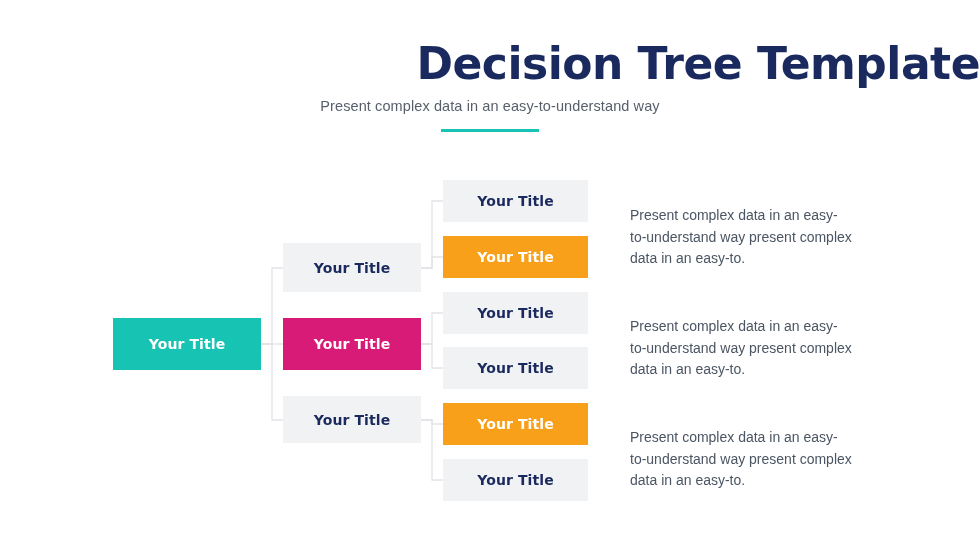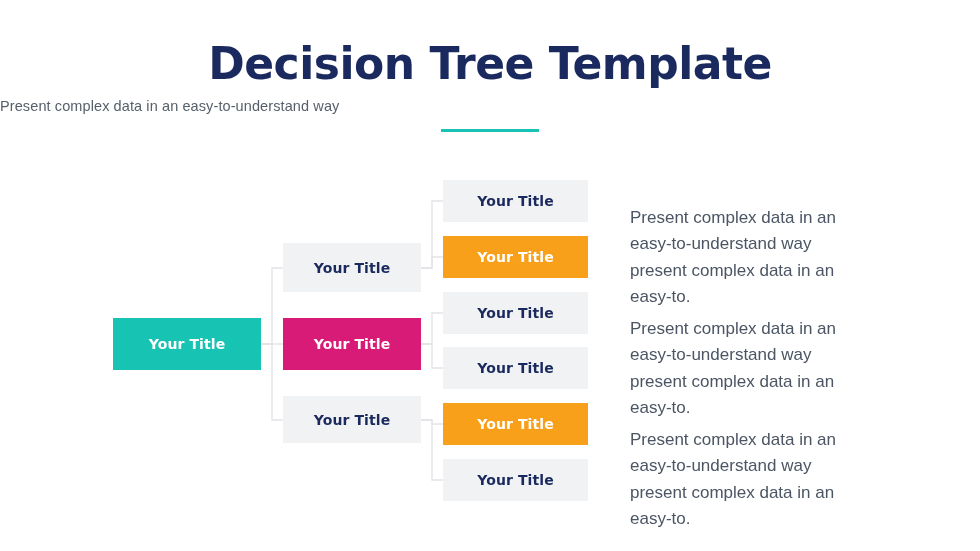--- a/index.html
+++ b/index.html
@@ -8,29 +8,30 @@
     background:#ffffff;
     font-family:"Liberation Sans", sans-serif;
     overflow:hidden;
     position:relative;
   }
   .slide{position:absolute;inset:0;}
 
   
   .title{
     position:absolute;left:0;top:38px;width:980px;
-    text-align:center;
+    text-align:right;
     font-size:44px;
     font-weight:bold;
     letter-spacing:-0.5px;
     color:#1b2a5e;
     font-family:"DejaVu Sans", sans-serif;
   }
   .subtitle{
     position:absolute;left:0;top:98px;width:980px;
+    text-align:center;
     font-size:14.5px;
     color:#57606a;
     letter-spacing:0.1px;
   }
   .accent-bar{
     position:absolute;left:441px;top:129px;
     width:98px;height:3px;
     background:#17c3b2;
   }
 
@@ -65,21 +66,21 @@
   #node-c2{left:443px;top:236px;width:145px;height:42px;}
   #node-c3{left:443px;top:292px;width:145px;height:42px;}
   #node-c4{left:443px;top:347px;width:145px;height:42px;}
   #node-c5{left:443px;top:403px;width:145px;height:42px;}
   #node-c6{left:443px;top:459px;width:145px;height:42px;}
 
   
   .desc{
     position:absolute;
     width:222px;
-    font-size:17px;
+    font-size:14px;
     line-height:1.55;
     color:#4b5563;
   }
   #desc-1{left:630px;top:205px;}
   #desc-2{left:630px;top:316px;}
   #desc-3{left:630px;top:427px;}
 </style>
 </head>
 <body>
 

